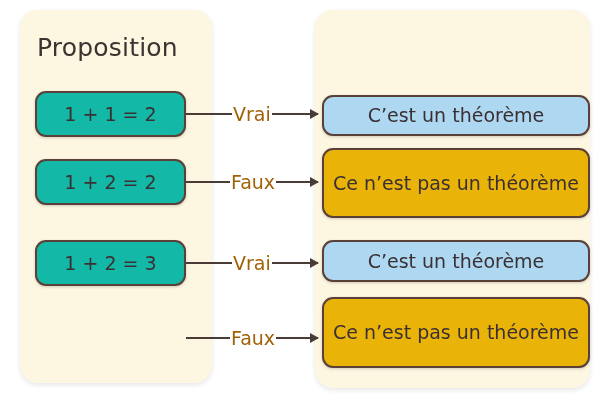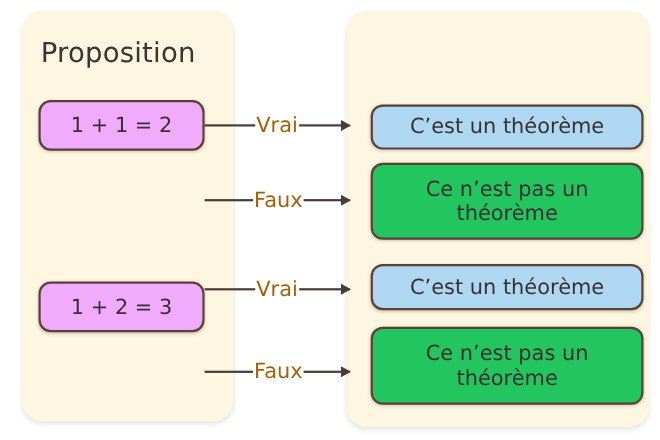--- a/index.html
+++ b/index.html
@@ -61,38 +61,38 @@
     display: flex;
     align-items: center;
     justify-content: center;
     text-align: center;
     color: #3a3033;
     box-shadow: 0 1px 3px rgba(0,0,0,0.18);
     line-height: 1.18;
   }
 
   .node-prop {
-    background: #f0abfc;
+    background: #14b8a6;
     font-size: 19px;
     left: 35px;
     width: 151px;
     height: 46px;
   }
 
   .node-true {
     background: #aed8f1;
     font-size: 19px;
   }
   .node-false {
-    background: #22c55e;
+    background: #eab308;
     font-size: 19px;
   }
   .node-result {
-    left: 337px;
-    width: 248px;
+    left: 322px;
+    width: 268px;
   }
 
   
   .connector {
     position: absolute;
     height: 24px;
     display: flex;
     align-items: center;
   }
   .conn-line {
@@ -138,30 +138,31 @@
   <div class="node node-prop" style="top:91px;">1 + 1 = 2</div>
 
   <div class="connector" style="left:186px; top:102px; width:153px;">
     <div class="conn-line" style="width:46px;"></div>
     <div class="conn-label">Vrai</div>
     <div class="conn-arrow" style="width:46px;"></div>
   </div>
 
   <div class="node node-result node-true" style="top:95px; height:41px;">C’est un théorème</div>
 
+  <div class="node node-prop" style="top:159px;">1 + 2 = 2</div>
 
   <div class="connector" style="left:186px; top:170px; width:153px;">
     <div class="conn-line" style="width:44px;"></div>
     <div class="conn-label">Faux</div>
     <div class="conn-arrow" style="width:42px;"></div>
   </div>
 
   <div class="node node-result node-false" style="top:148px; height:70px;">Ce n’est pas un théorème</div>
 
-  <div class="node node-prop" style="top:240px;margin-top:16px;">1 + 2 = 3</div>
+  <div class="node node-prop" style="top:240px;">1 + 2 = 3</div>
 
   <div class="connector" style="left:186px; top:251px; width:153px;">
     <div class="conn-line" style="width:46px;"></div>
     <div class="conn-label">Vrai</div>
     <div class="conn-arrow" style="width:46px;"></div>
   </div>
 
   <div class="node node-result node-true" style="top:240px; height:42px;">C’est un théorème</div>
 
 

